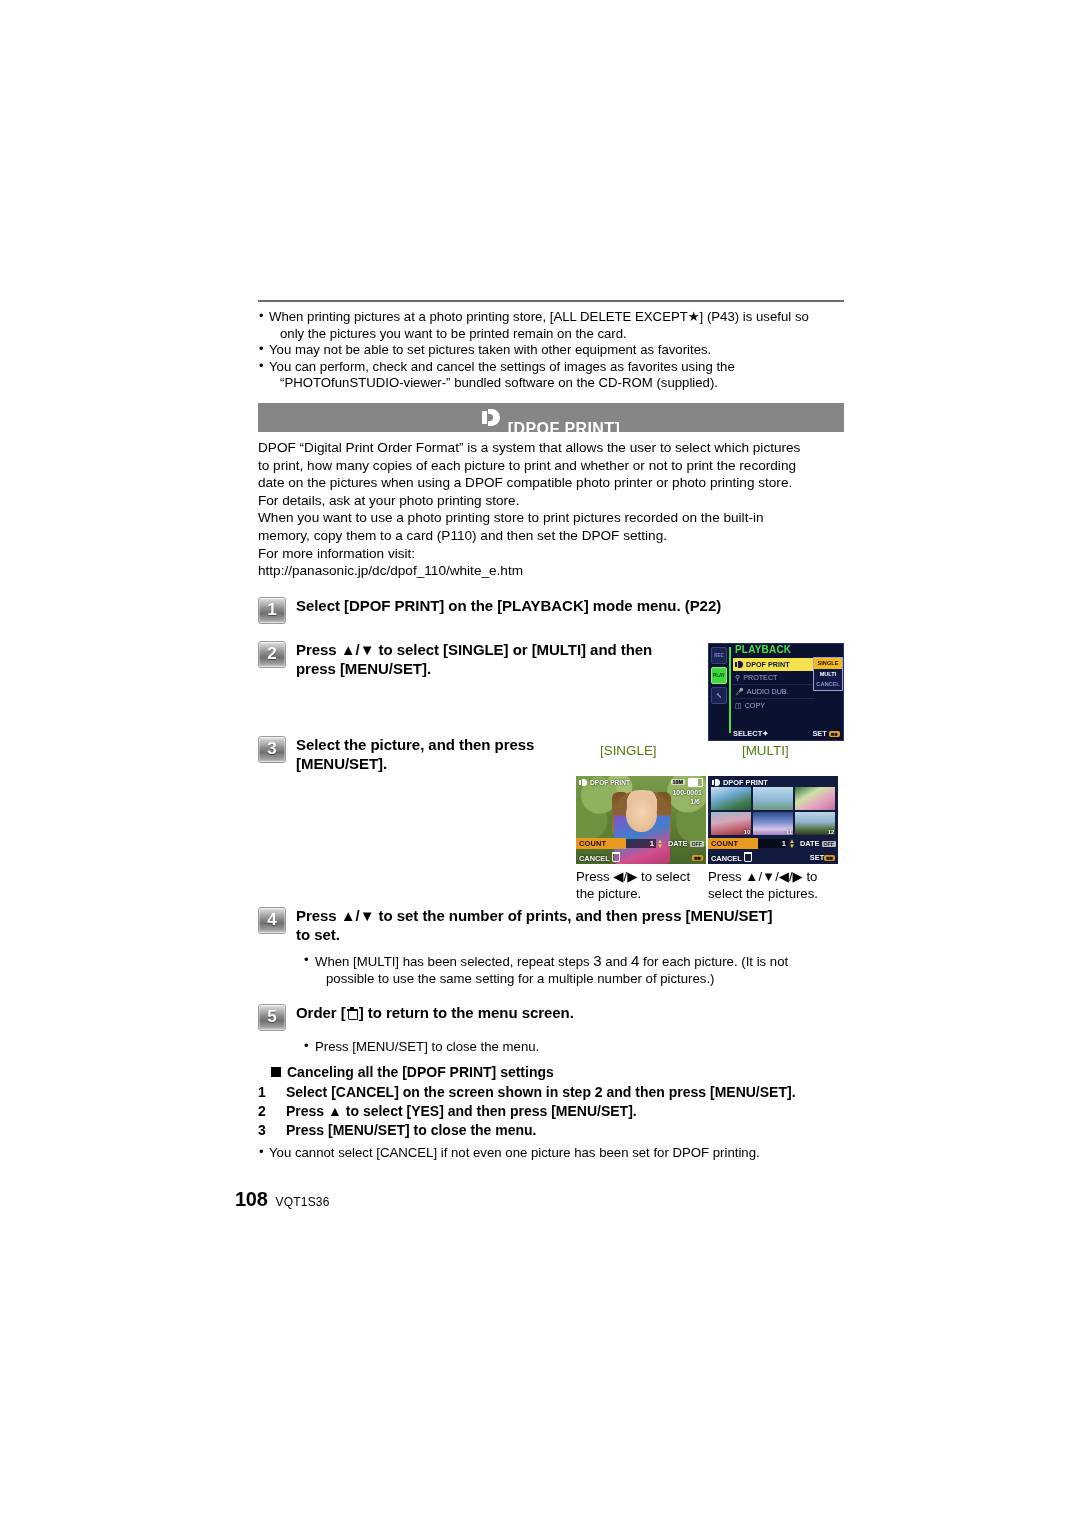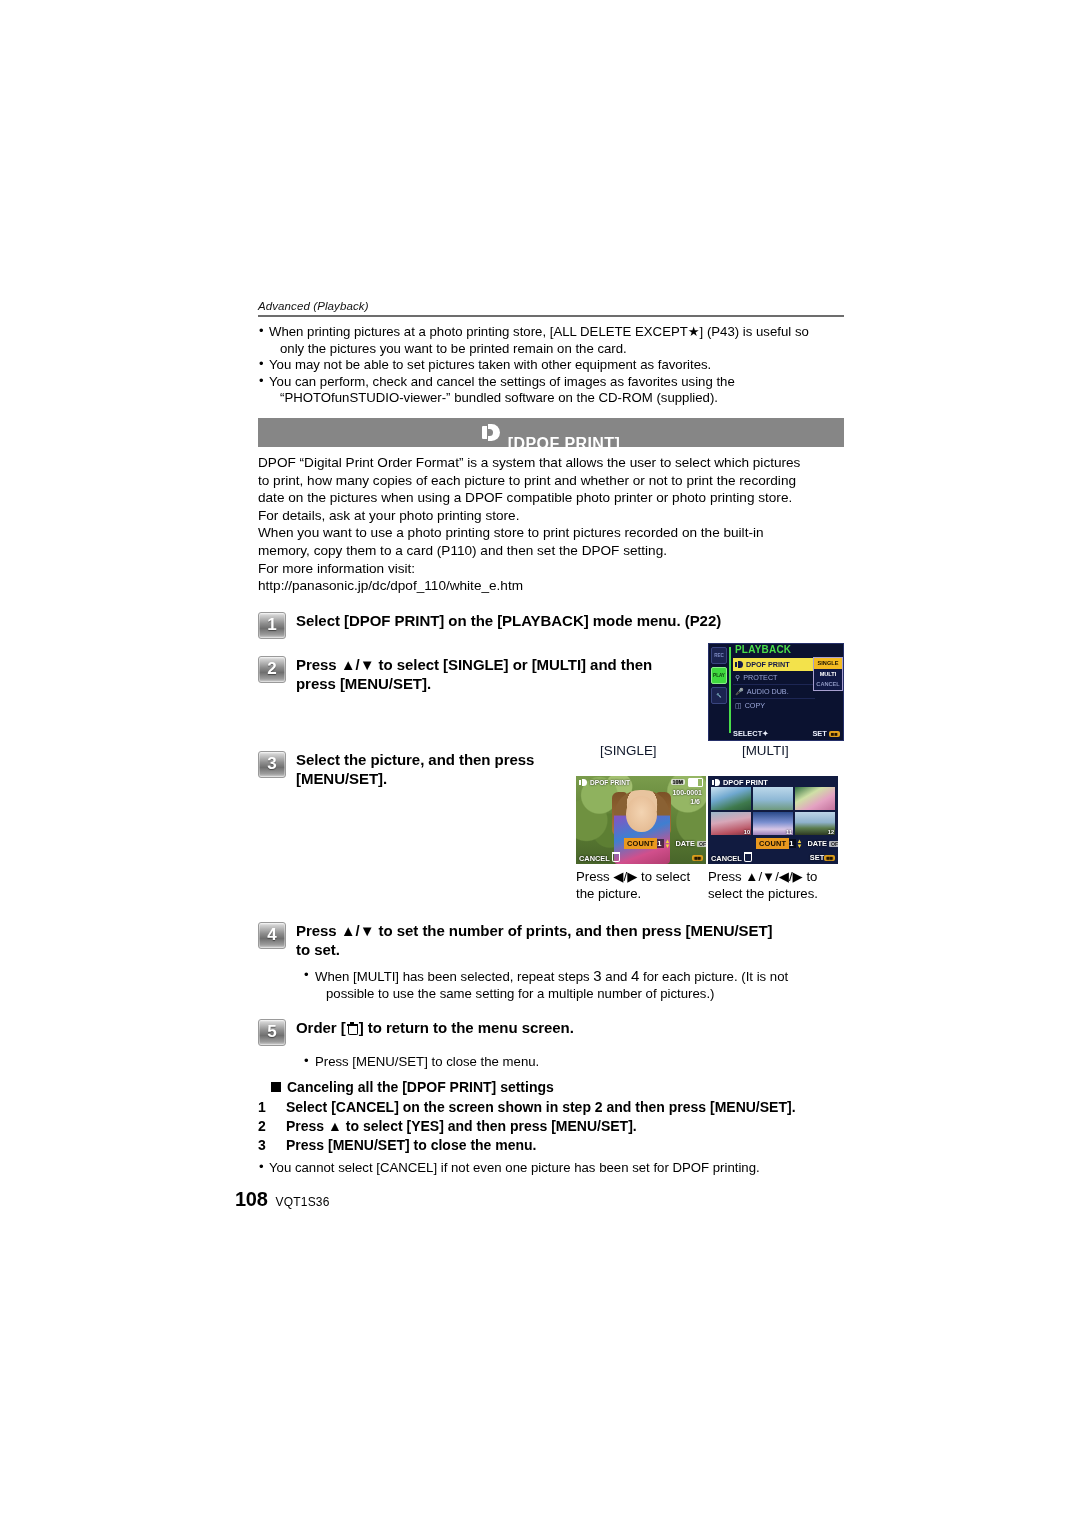--- a/index.html
+++ b/index.html
@@ -249,21 +249,21 @@
   .menu-foot .setbox {
     background: #e3a21d; color: #241500;
     border-radius: 2px; padding: 0 2px; font-size: 6px;
     margin-left: 2px;
   }
 
   
   .shot-label {
     position: absolute;
     font-size: 13.4px;
-    color: #0f172a;
+    color: #4d7c0f;
   }
   #lbl-single { left: 600px; top: 743px; }
   #lbl-multi  { left: 742px; top: 743px; }
 
   
   .single-shot {
     position: absolute;
     left: 576px; top: 776px;
     width: 130px; height: 88px;
     overflow: hidden;
@@ -326,21 +326,21 @@
     text-align: right;
   }
   .counter-s {
     position: absolute; right: 6px; top: 22px;
     color: #fff; font-size: 7px; font-weight: bold;
     text-shadow: 0 0 2px #000;
   }
   .botbar {
     position: absolute; left: 0; right: 0; bottom: 14px;
     height: 13px;
-    display: flex; align-items: center; padding-left: 48px;
+    display: flex; align-items: center;
   }
   .botbar .count-tag {
     background: #e9991f; color: #1c1000;
     font-size: 7.4px; font-weight: bold;
     padding: 1px 3px; width: 44px;
     letter-spacing: .2px;
   }
   .botbar .count-val {
     background: rgba(0,0,0,.55); color: #fff;
     font-size: 7.6px; font-weight: bold;
@@ -496,21 +496,20 @@
     position:absolute; left:3.5px; top:-0.5px; width:4px; height:1.5px; background:#000;
   }
 </style>
 </head>
 <body>
 
 <div class="page">
 
   <div class="content">
 
-    <div class="running-head">Advanced (Playback)</div>
     <div class="head-rule"></div>
 
     <ul class="bullets">
       <li>
         <span>When printing pictures at a photo printing store, [ALL DELETE EXCEPT★] (P43) is useful so</span>
         <span class="indent2" style="display:block">only the pictures you want to be printed remain on the card.</span>
       </li>
       <li>
         <span>You may not be able to set pictures taken with other equipment as favorites.</span>
       </li>

